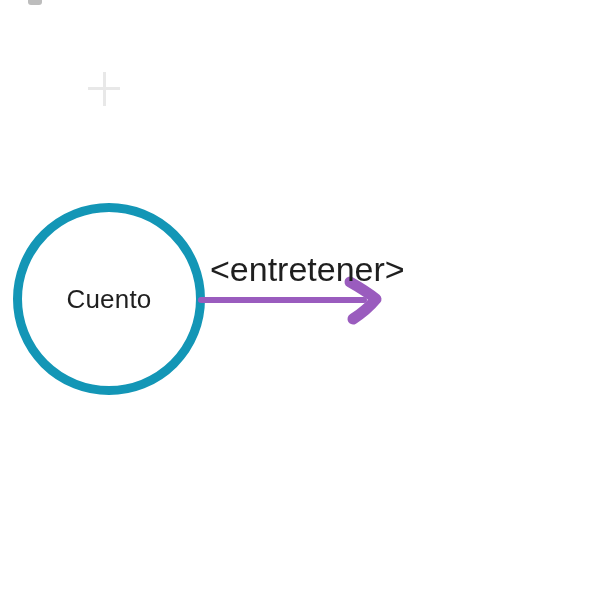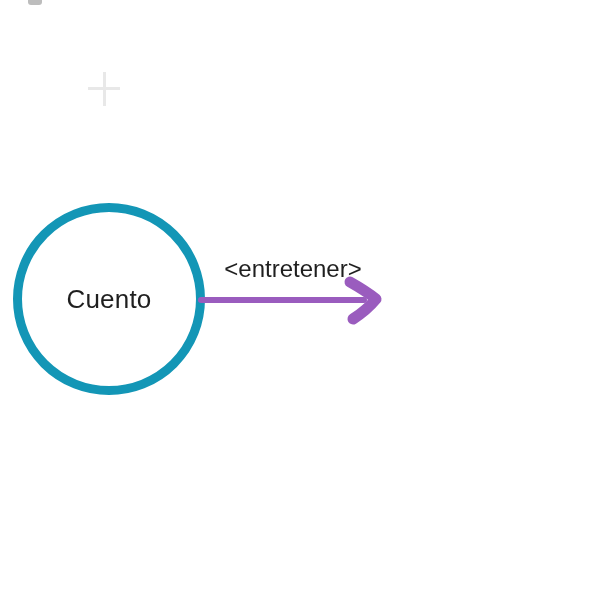--- a/index.html
+++ b/index.html
@@ -83,21 +83,21 @@
   }
 
   .edge-label {
     position: absolute;
     left: 210px;
     top: 253px;
     width: 166px;
     height: 32px;
     line-height: 32px;
     text-align: center;
-    font-size: 24px;
+    font-size: 34px;
     color: var(--text, #1f1f1f);
     white-space: nowrap;
   }
 </style>
 </head>
 <body>
 
 <div class="stage">
 
   <div class="artifact-top"></div>

